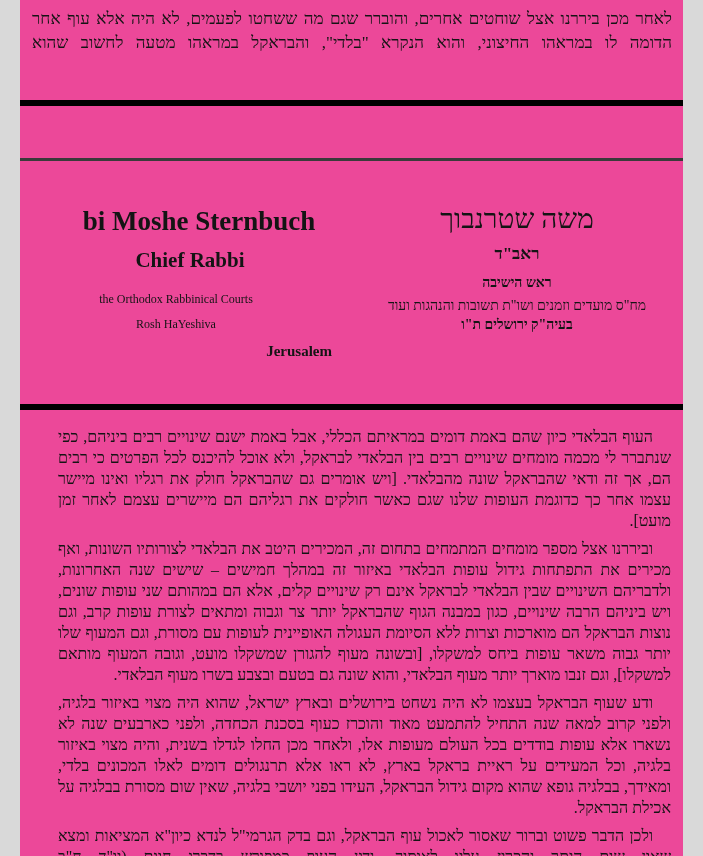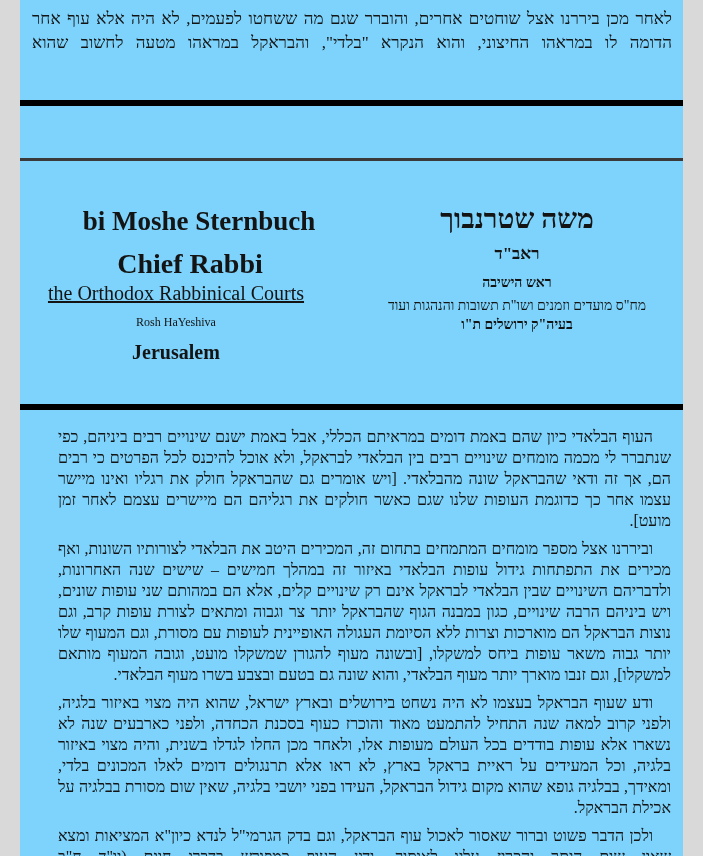--- a/index.html
+++ b/index.html
@@ -1,20 +1,20 @@
 <!DOCTYPE html>
 <html><head>
 <meta charset="utf-8">
 <style>
   html, body { margin: 0; padding: 0; background: #d9d9d9; }
   .page {
     position: relative;
     width: 663px; height: 856px;
     margin: 0 auto;
-    background: #7dd3fc;
+    background: #ec4899;
     overflow: hidden;
     color: #141414;
     font-family: "Liberation Serif", "DejaVu Serif", "DejaVu Sans", serif;
   }
 
   
   .top-fragment {
     position: absolute; top: 7px; right: 11px; left: 12px;
     direction: rtl;
     font-size: 17px; line-height: 24px;
@@ -37,30 +37,30 @@
   .addr-phone { font-weight: bold; letter-spacing: .5px; }
   .addr-sep { font-weight: bold; }
   .addr-he { direction: rtl; font-size: 16.5px; }
 
   
   .lh-en {
     position: absolute; top: 206px; left: 0; width: 312px;
     text-align: center;
   }
   .lh-en-name  { font-size: 27px; font-weight: bold; line-height: 30px; margin-left: 46px; }
-  .lh-en-title { font-size: 28px; font-weight: bold; margin-top: 12px; padding-left: 28px; }
-  .lh-en-org   { font-size: 20px; margin-top: 2px; text-decoration: underline; }
+  .lh-en-title { font-size: 21px; font-weight: bold; margin-top: 12px; padding-left: 28px; }
+  .lh-en-org   { font-size: 12px; margin-top: 19px; }
   .lh-en-role  { font-size: 12px; margin-top: 10px; }
-  .lh-en-city  { font-size: 20px; font-weight: bold; margin-top: 11px; }
+  .lh-en-city  { font-size: 15px; font-weight: bold; margin-top: 11px; text-align: right; }
 
   .lh-he {
     position: absolute; top: 203px; right: 0; width: 332px;
     text-align: center; direction: rtl;
   }
-  .lh-he-name  { font-size: 28px; font-weight: bold; line-height: 32px; }
+  .lh-he-name  { font-size: 28px; font-weight: normal; line-height: 32px; }
   .lh-he-title { font-size: 17px; font-weight: bold; margin-top: 9px; }
   .lh-he-org   { font-size: 14px; margin-top: 13px; }
   .lh-he-role  { font-size: 14px; font-weight: bold; margin-top: 11px; }
   .lh-he-books { font-size: 14px; margin-top: 7px; white-space: nowrap; }
   .lh-he-city  { font-size: 14px; font-weight: bold; margin-top: 3px; }
 
   
   .letter-body {
     position: absolute; top: 426px; right: 12px; left: 38px;
     direction: rtl;

